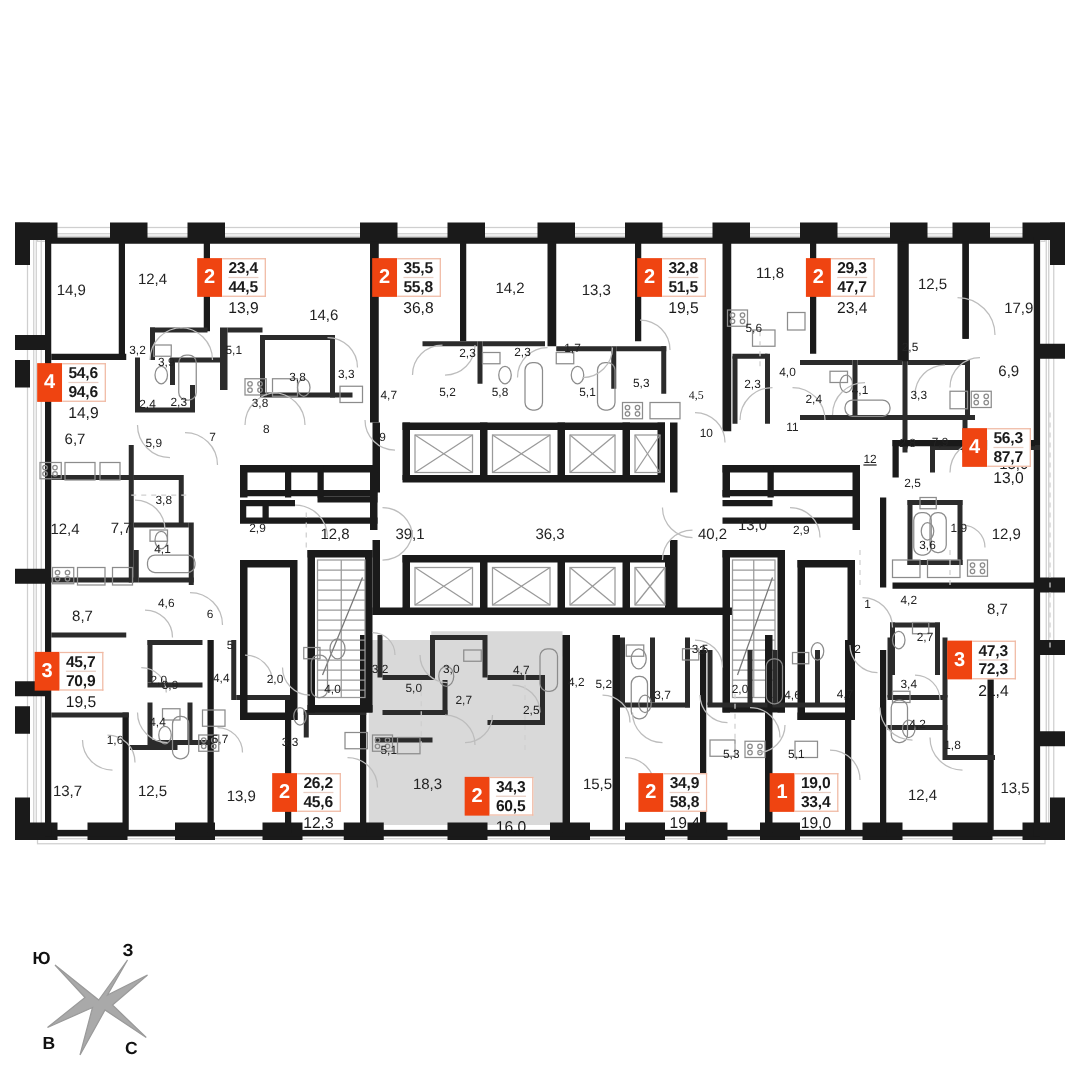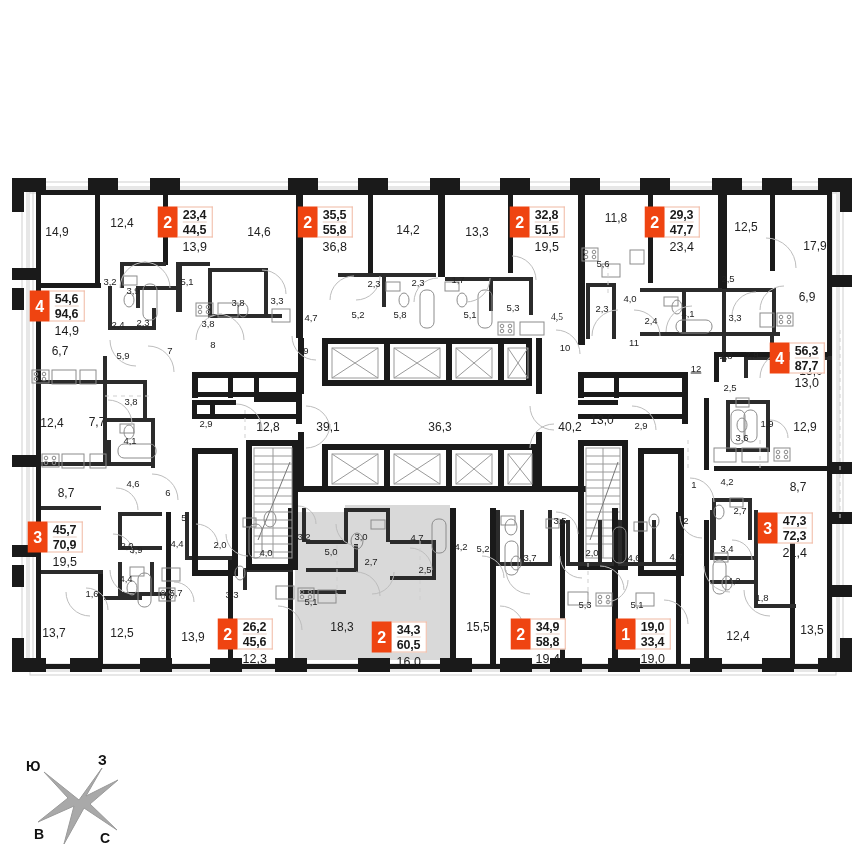--- a/index.html
+++ b/index.html
@@ -628,21 +628,21 @@
       <line x1="105" y1="396" x2="150" y2="396"></line>
       <line x1="688" y1="440" x2="688" y2="470"></line>
       <line x1="840" y1="330" x2="840" y2="520"></line>
     </g>
 
   </svg>
 
   <div id="rooms-layer">
       <div class="rm big" style="left: 57px; top: 232px;">14,9</div>
       <div class="rm big" style="left: 122px; top: 223px;">12,4</div>
-      <div class="rm big" style="left: 259px; top: 232px;">14,6</div>
+      <div class="rm big" style="left: 259px; top: 252px;">14,6</div>
       <div class="rm big" style="left: 408px; top: 230px;">14,2</div>
       <div class="rm big" style="left: 477px; top: 232px;">13,3</div>
       <div class="rm big" style="left: 616px; top: 218px;">11,8</div>
       <div class="rm big" style="left: 746px; top: 227px;">12,5</div>
       <div class="rm big" style="left: 815px; top: 246px;">17,9</div>
       <div class="rm sm" style="left: 110px; top: 281px;">3,2</div>
       <div class="rm sm" style="left: 133px; top: 290px;">3,9</div>
       <div class="rm sm" style="left: 187px; top: 281px;">5,1</div>
       <div class="rm sm" style="left: 238px; top: 302px;">3,8</div>
       <div class="rm sm" style="left: 277px; top: 300px;">3,3</div>

